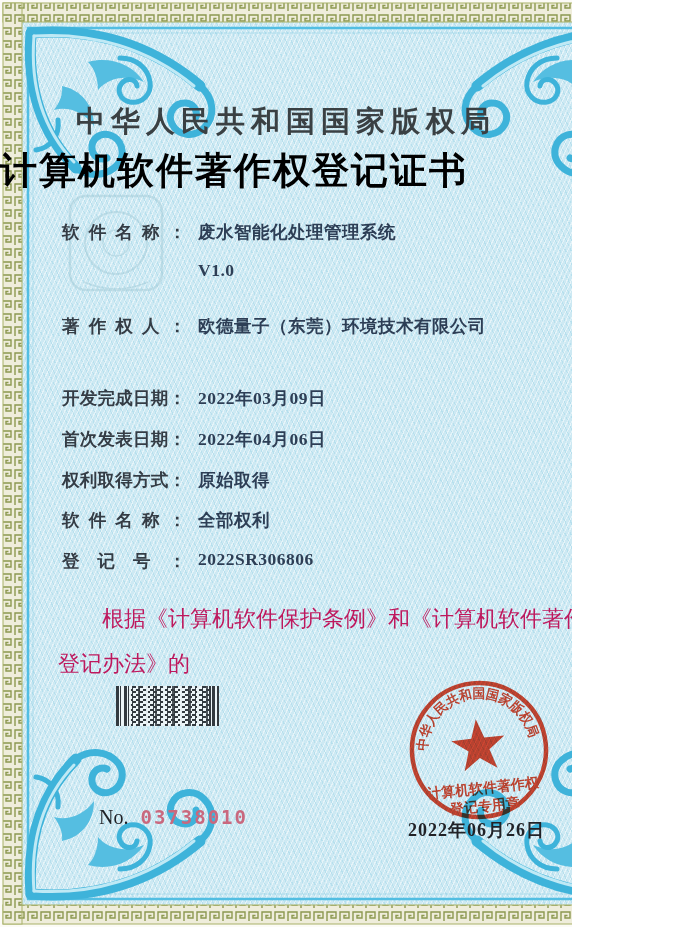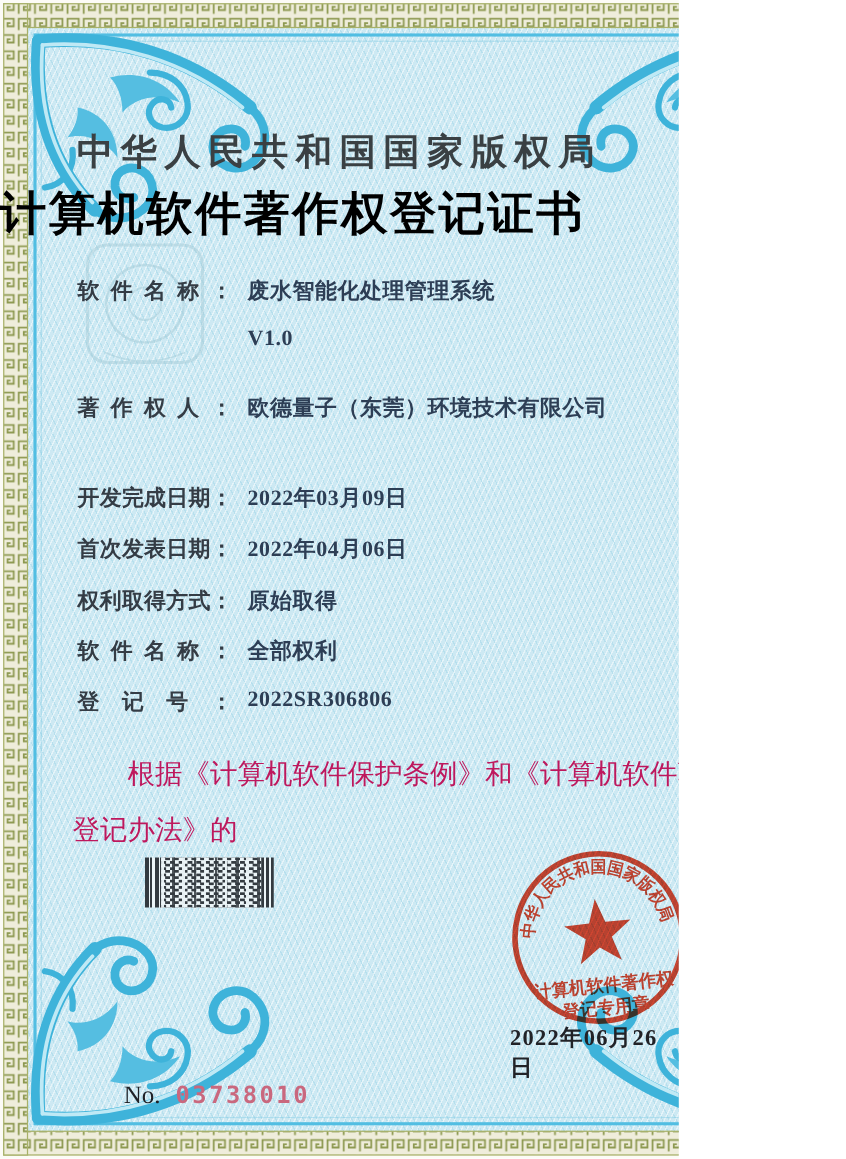--- a/index.html
+++ b/index.html
@@ -1,19 +1,20 @@
 <!DOCTYPE html>
 <html><head>
 <meta charset="utf-8">
 <style>
   html,body{margin:0;padding:0;background:#ffffff;}
   .page{
     position:relative;width:543px;height:927px;overflow:hidden;
     background:#fcfbf6;
     font-family:"Liberation Serif", serif;
+    padding-left:29px;
   }
   
   .field-bg{
     position:absolute;left:21px;top:21px;width:635px;height:885px;
     background-color:#cde9f3;
     background-image:
       repeating-linear-gradient(115deg, rgba(255,255,255,.5) 0 1px, rgba(255,255,255,0) 1px 4px),
       repeating-linear-gradient(65deg, rgba(104,190,217,.22) 0 1px, rgba(104,190,217,0) 1px 5px);
   }
   svg.decor{position:absolute;left:0;top:0;width:677px;height:927px;}
@@ -50,21 +51,21 @@
   .bc-body{
     flex:1;
     background-color:#ecf5f8;
     background-image:
       repeating-linear-gradient(90deg, rgba(236,245,248,.95) 0 2px, rgba(236,245,248,0) 2px 9px, rgba(51,58,64,.85) 9px 11px, rgba(236,245,248,0) 11px 17px),
       repeating-conic-gradient(#343b41 0% 25%, #ecf5f8 25% 50%);
     background-size:auto, 7px 5px;
   }
   .bc-end{width:10px;background:repeating-linear-gradient(90deg,#333a40 0 2px,#ecf5f8 2px 3.5px,#333a40 3.5px 6.5px,#ecf5f8 6.5px 8px);}
   
-  .footer-no{position:absolute;left:99px;top:865px;font-size:20px;color:#1f2126;white-space:nowrap;}
+  .footer-no{position:absolute;left:99px;top:806px;font-size:20px;color:#1f2126;white-space:nowrap;}
   .footer-no .num{
     font-family:"DejaVu Sans Mono", monospace;font-size:19px;font-weight:600;
     color:#c9687e;letter-spacing:2px;margin-left:12px;
   }
   .issue-date{
     position:absolute;left:408px;top:818px;font-size:18px;font-weight:700;
     color:#212227;letter-spacing:1px;
   }
   .seal{position:absolute;left:374px;top:646px;width:210px;height:210px;mix-blend-mode:multiply;opacity:.93;}
 </style>

